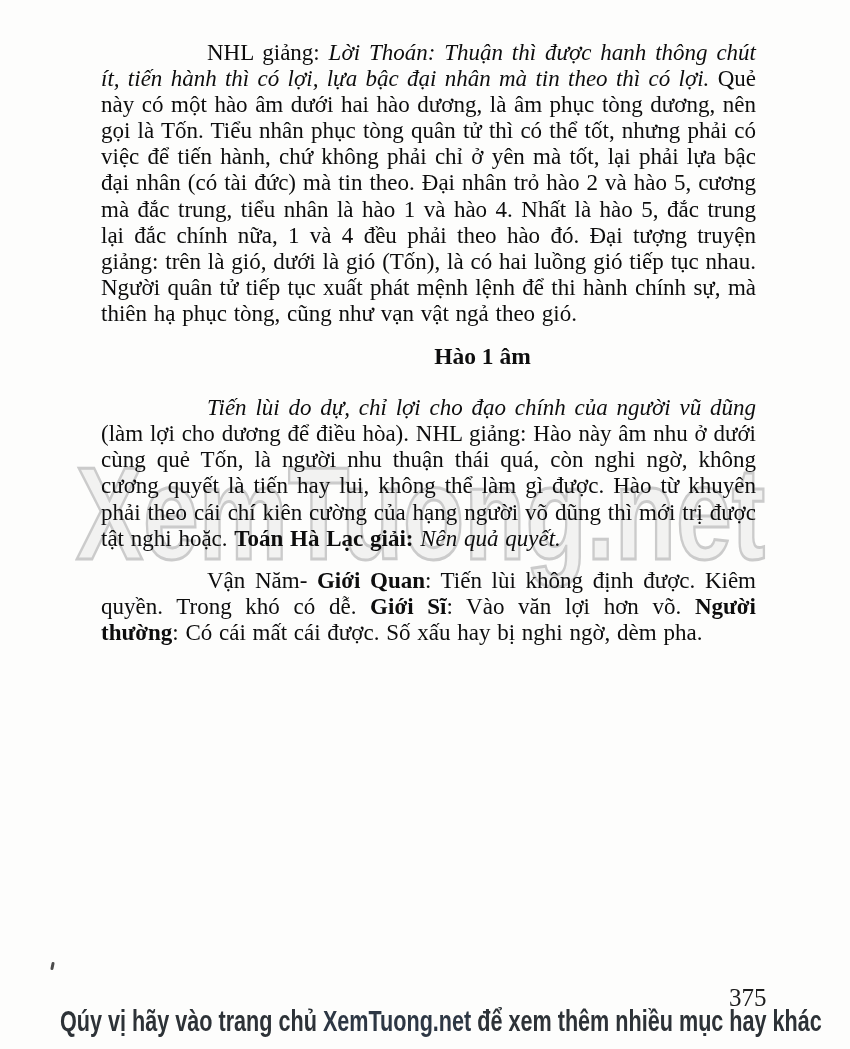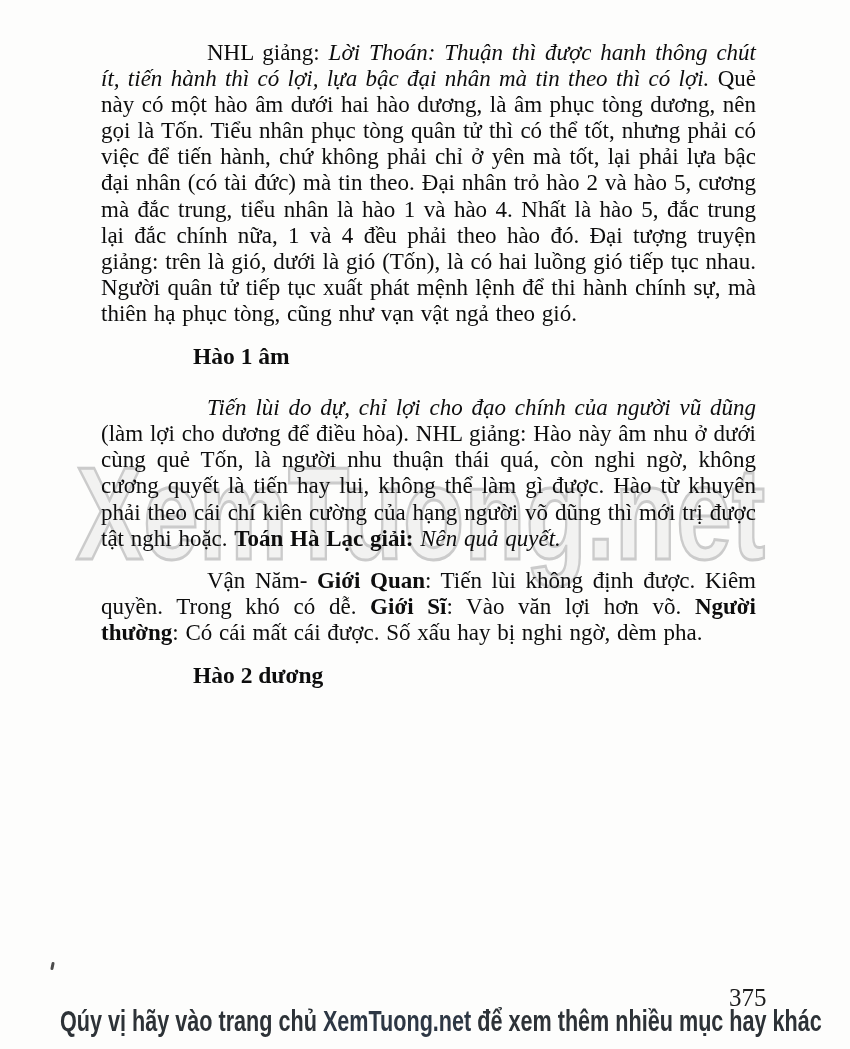--- a/index.html
+++ b/index.html
@@ -49,21 +49,21 @@
   }
   .para.verse {
     margin-left: 64px;
     text-indent: 70px;
     word-spacing: 7px;
     font-style: italic;
   }
   .heading {
     font-size: 23.5px;
     font-weight: bold;
-    text-align: left;
+    text-align: center;
     text-indent: 0;
     padding-left: 108px;
     margin: 13px 0 26px 0;
   }
   .seg-normal { font-style: normal; font-weight: normal; }
   .seg-italic { font-style: italic; }
   .seg-bold   { font-weight: bold; }
   
   .page-number {
     position: absolute;
@@ -104,21 +104,20 @@
 
 <div class="page">
 
   <div class="watermark">XemTuong.net</div>
 
   <div class="text-layer">
       <p class="para"><span class="seg-normal">NHL giảng: </span><span class="seg-italic">Lời Thoán: Thuận thì được hanh thông chút ít, tiến hành thì có lợi, lựa bậc đại nhân mà tin theo thì có lợi.</span><span class="seg-normal"> Quẻ này có một hào âm dưới hai hào dương, là âm phục tòng dương, nên gọi là Tốn. Tiểu nhân phục tòng quân tử thì có thể tốt, nhưng phải có việc để tiến hành, chứ không phải chỉ ở yên mà tốt, lại phải lựa bậc đại nhân (có tài đức) mà tin theo. Đại nhân trỏ hào 2 và hào 5, cương mà đắc trung, tiểu nhân là hào 1 và hào 4. Nhất là hào 5, đắc trung lại đắc chính nữa, 1 và 4 đều phải theo hào đó. Đại tượng truyện giảng: trên là gió, dưới là gió (Tốn), là có hai luồng gió tiếp tục nhau. Người quân tử tiếp tục xuất phát mệnh lệnh để thi hành chính sự, mà thiên hạ phục tòng, cũng như vạn vật ngả theo gió.</span></p>
       <h2 class="heading">Hào 1 âm</h2>
       <p class="para"><span class="seg-italic">Tiến lùi do dự, chỉ lợi cho đạo chính của người vũ dũng</span><span class="seg-normal"> (làm lợi cho dương để điều hòa). NHL giảng: Hào này âm nhu ở dưới cùng quẻ Tốn, là người nhu thuận thái quá, còn nghi ngờ, không cương quyết là tiến hay lui, không thể làm gì được. Hào từ khuyên phải theo cái chí kiên cường của hạng người võ dũng thì mới trị được tật nghi hoặc. </span><span class="seg-bold">Toán Hà Lạc giải:</span><span class="seg-italic"> Nên quả quyết.</span></p>
       <p class="para"><span class="seg-normal">Vận Năm- </span><span class="seg-bold">Giới Quan</span><span class="seg-normal">: Tiến lùi không định được. Kiêm quyền. Trong khó có dễ. </span><span class="seg-bold">Giới Sĩ</span><span class="seg-normal">: Vào văn lợi hơn võ. </span><span class="seg-bold">Người thường</span><span class="seg-normal">: Có cái mất cái được. Số xấu hay bị nghi ngờ, dèm pha.</span></p>
-      <h2 class="heading">Hào 2 dương</h2>
     </div>
 
   <div class="speck"></div>
 
   <div class="page-number">375</div>
 
   <div class="footer">
     <span>Qúy vị hãy vào trang chủ </span><span class="site">XemTuong.net</span><span> để xem thêm nhiều mục hay khác</span>
   </div>
 

